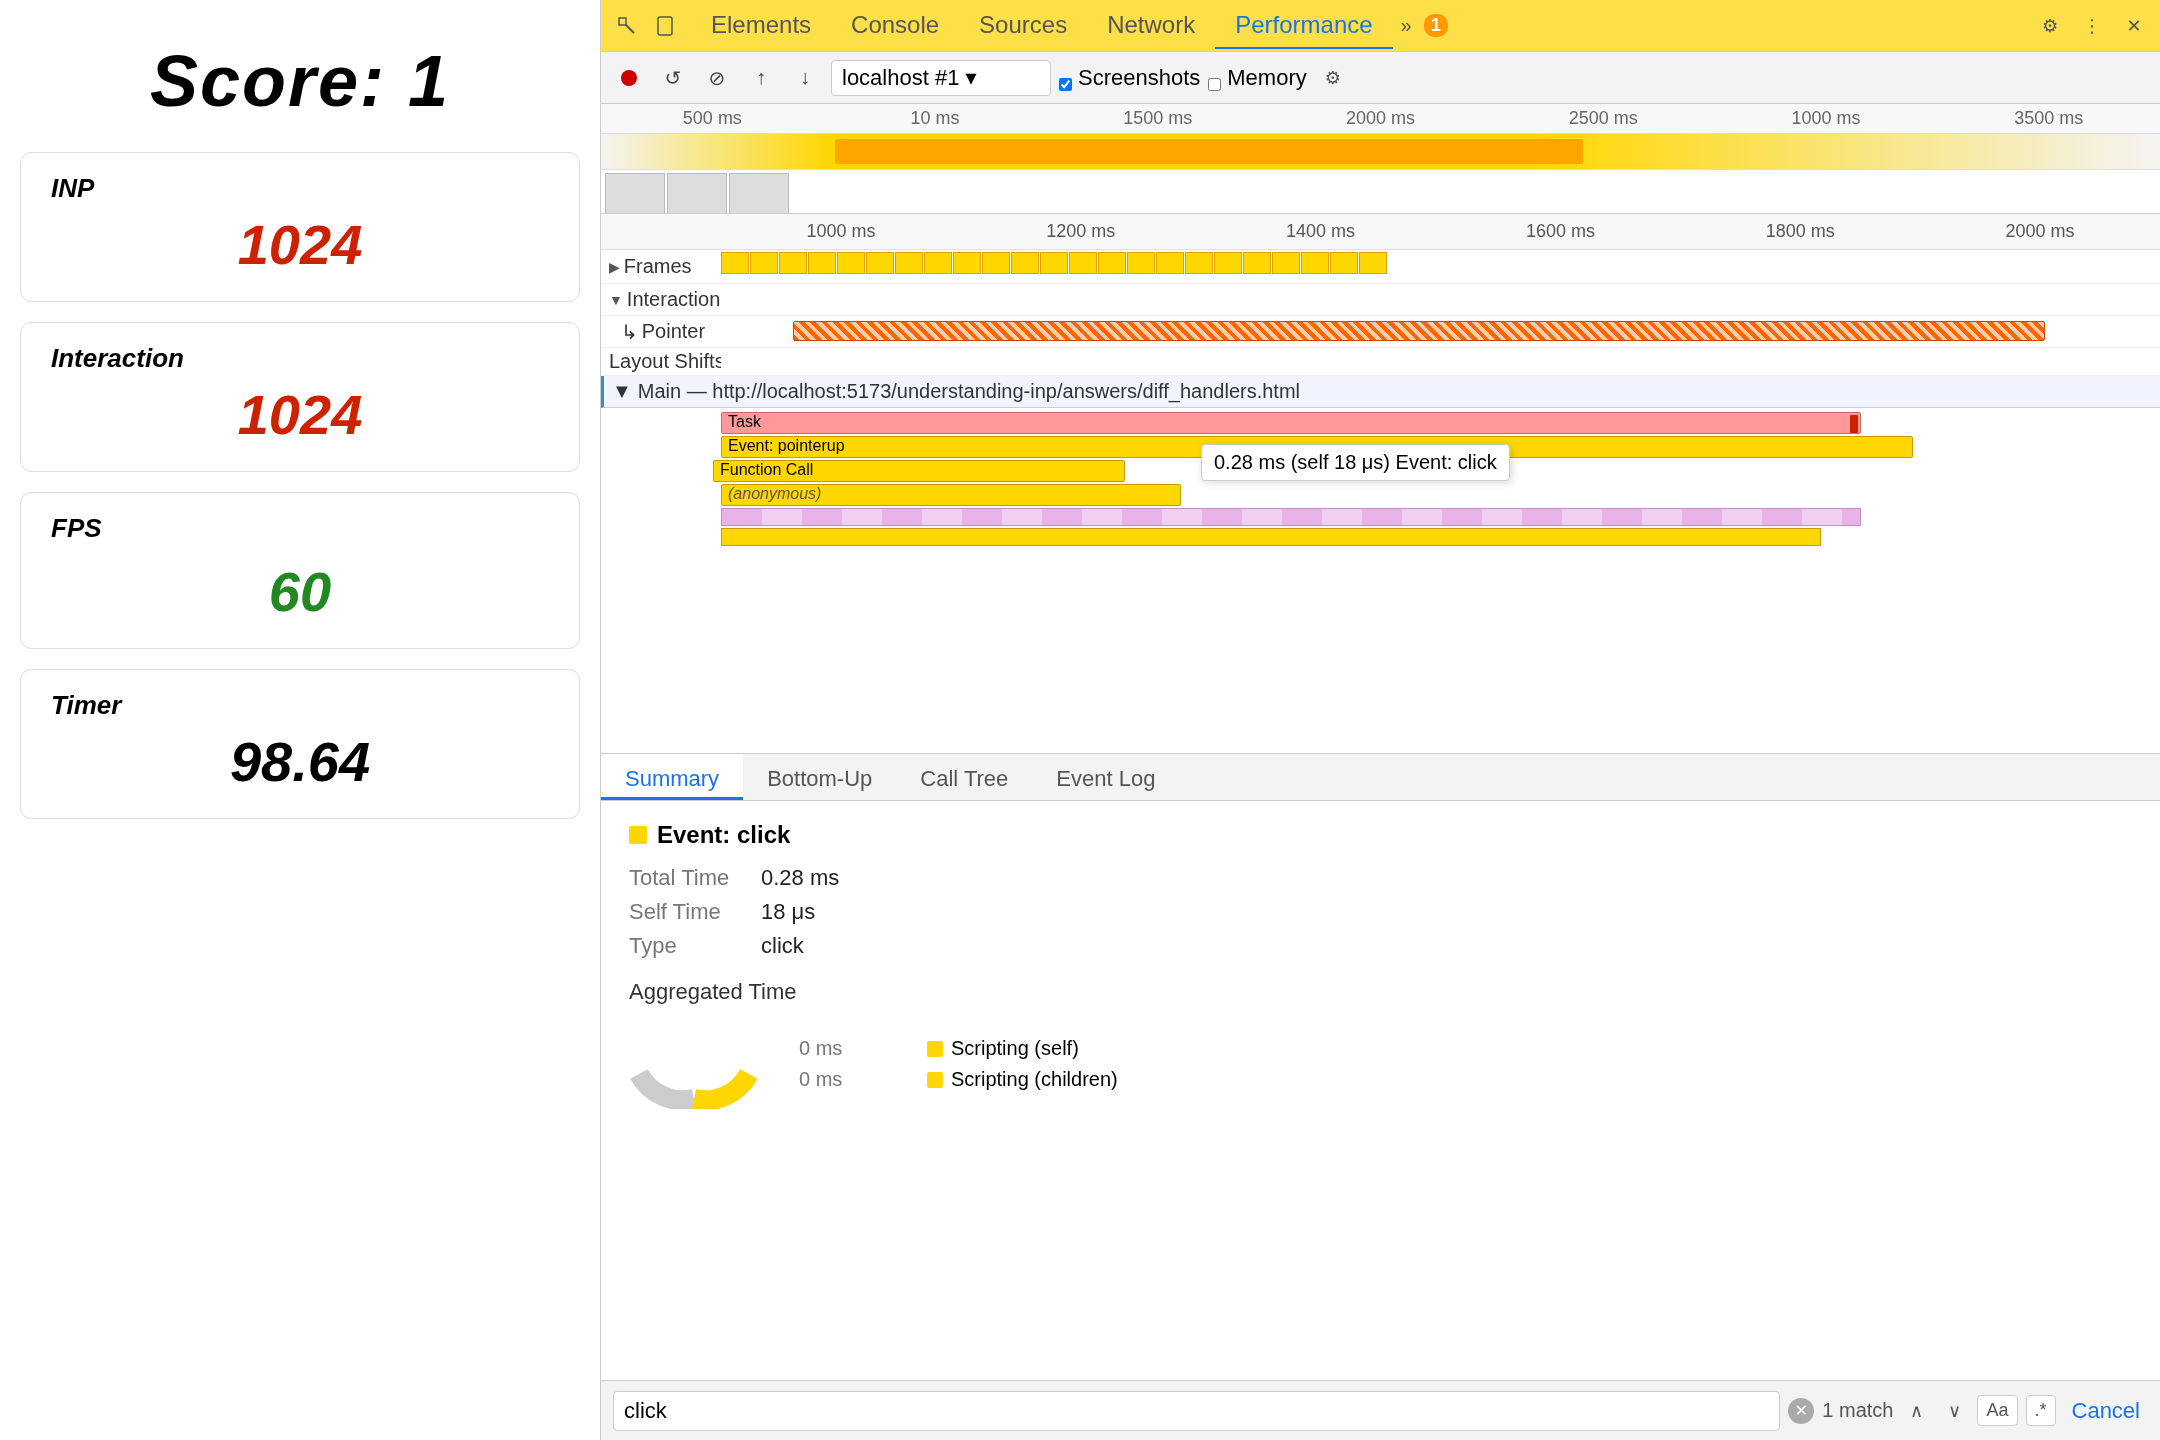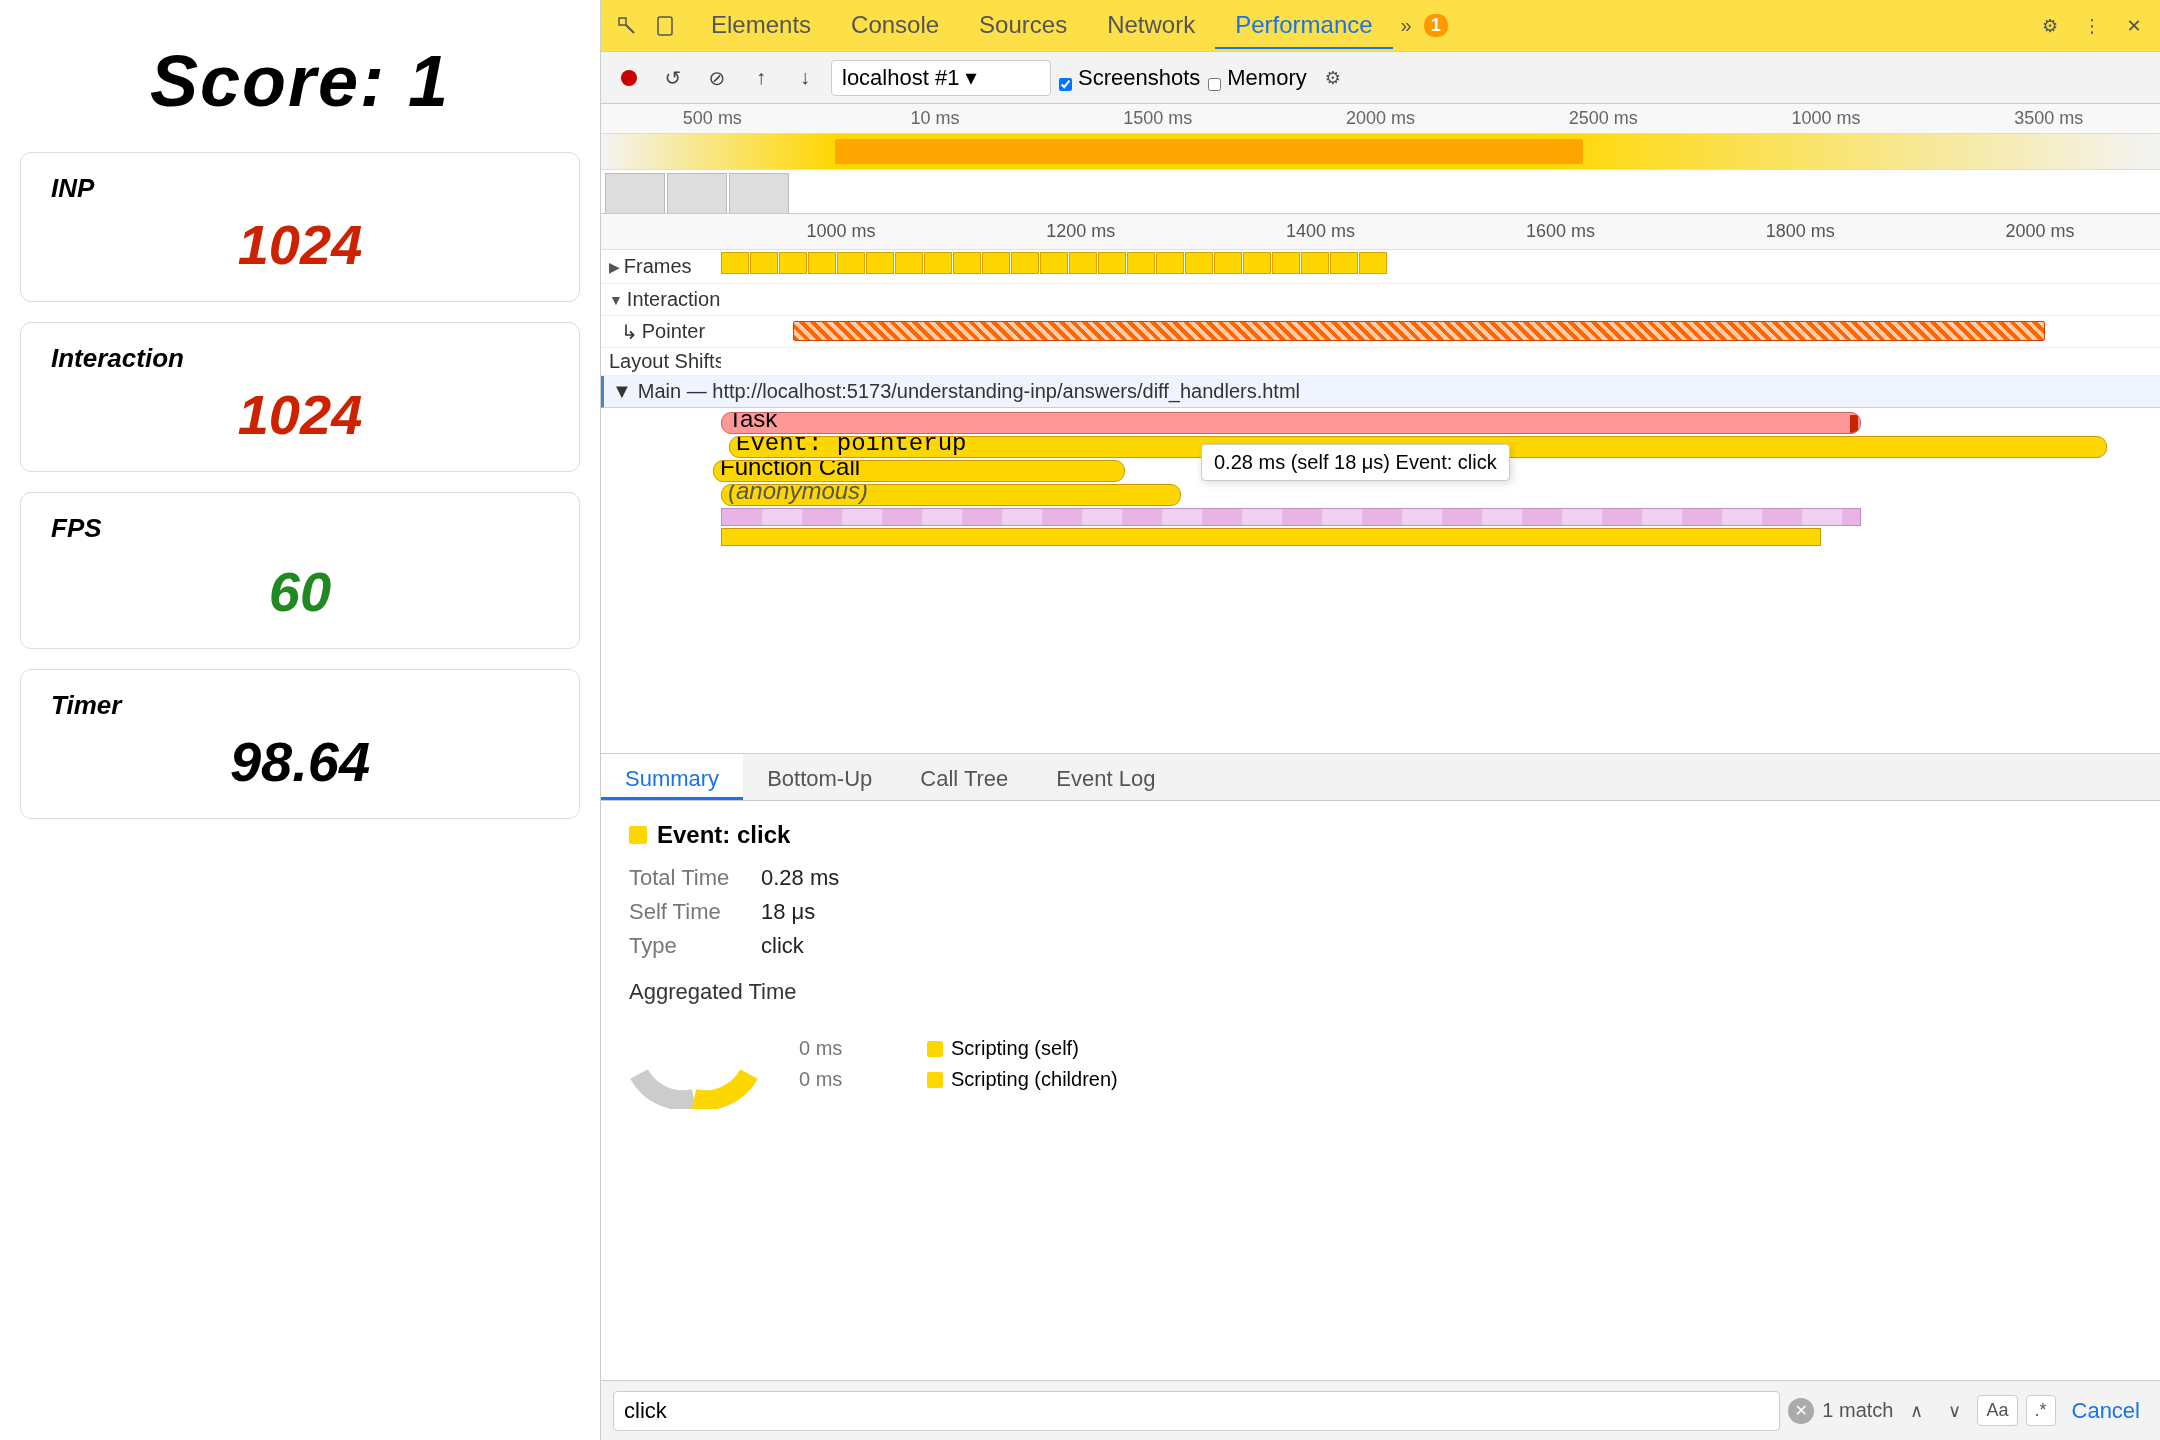--- a/index.html
+++ b/index.html
@@ -321,26 +321,26 @@
       font-size: 20px;
       color: #333;
       display: flex;
       align-items: center;
       gap: 6px;
     }
 
     
     .task-bar {
       height: 22px;
-      border-radius: 10px;
+      border-radius: 2px;
       position: absolute;
       display: flex;
-      align-items: flex-end;
+      align-items: flex-start;
       padding: 0 6px;
-      font-size: 24px;
+      font-size: 16px;
       white-space: nowrap;
       overflow: hidden;
     }
 
     .task-bar.task-main { background: #ff9999; border: 1px solid #cc6666; }
     .task-bar.task-pointerup { background: #ffd700; border: 1px solid #cc9900; }
     .task-bar.task-function { background: #ffd700; border: 1px solid #cc9900; }
     .task-bar.task-anon { background: #ffd700; border: 1px solid #cc9900; color: #555; font-style: italic; }
 
     
@@ -729,21 +729,21 @@
       <span> Main — http://localhost:5173/understanding-inp/answers/diff_handlers.html</span>
     </div>
 
     <div style="position:relative;height:120px;flex:1;">
 
       <div class="task-bar task-main" style="left:120px;width:1140px;top:4px;height:22px;">
         <span>Task</span>
         <div style="position:absolute;right:2px;top:2px;width:8px;height:18px;background:#cc2200;border-radius:1px;"></div>
       </div>
 
-      <div class="task-bar task-pointerup" style="left:128px;width:1378px;top:28px;height:22px;font-family:Liberation Mono, monospace;">
+      <div class="task-bar task-pointerup" style="left:120px;width:1192px;top:28px;height:22px;">
         <span>Event: pointerup</span>
       </div>
 
       <div class="task-bar task-function" style="left:112px;width:412px;top:52px;height:22px;">
         <span>Function Call</span>
       </div>
 
       <div class="task-tooltip" style="left:600px;top:36px;">
         <span>0.28 ms (self 18 μs)</span>
         <span>  Event: click</span>

